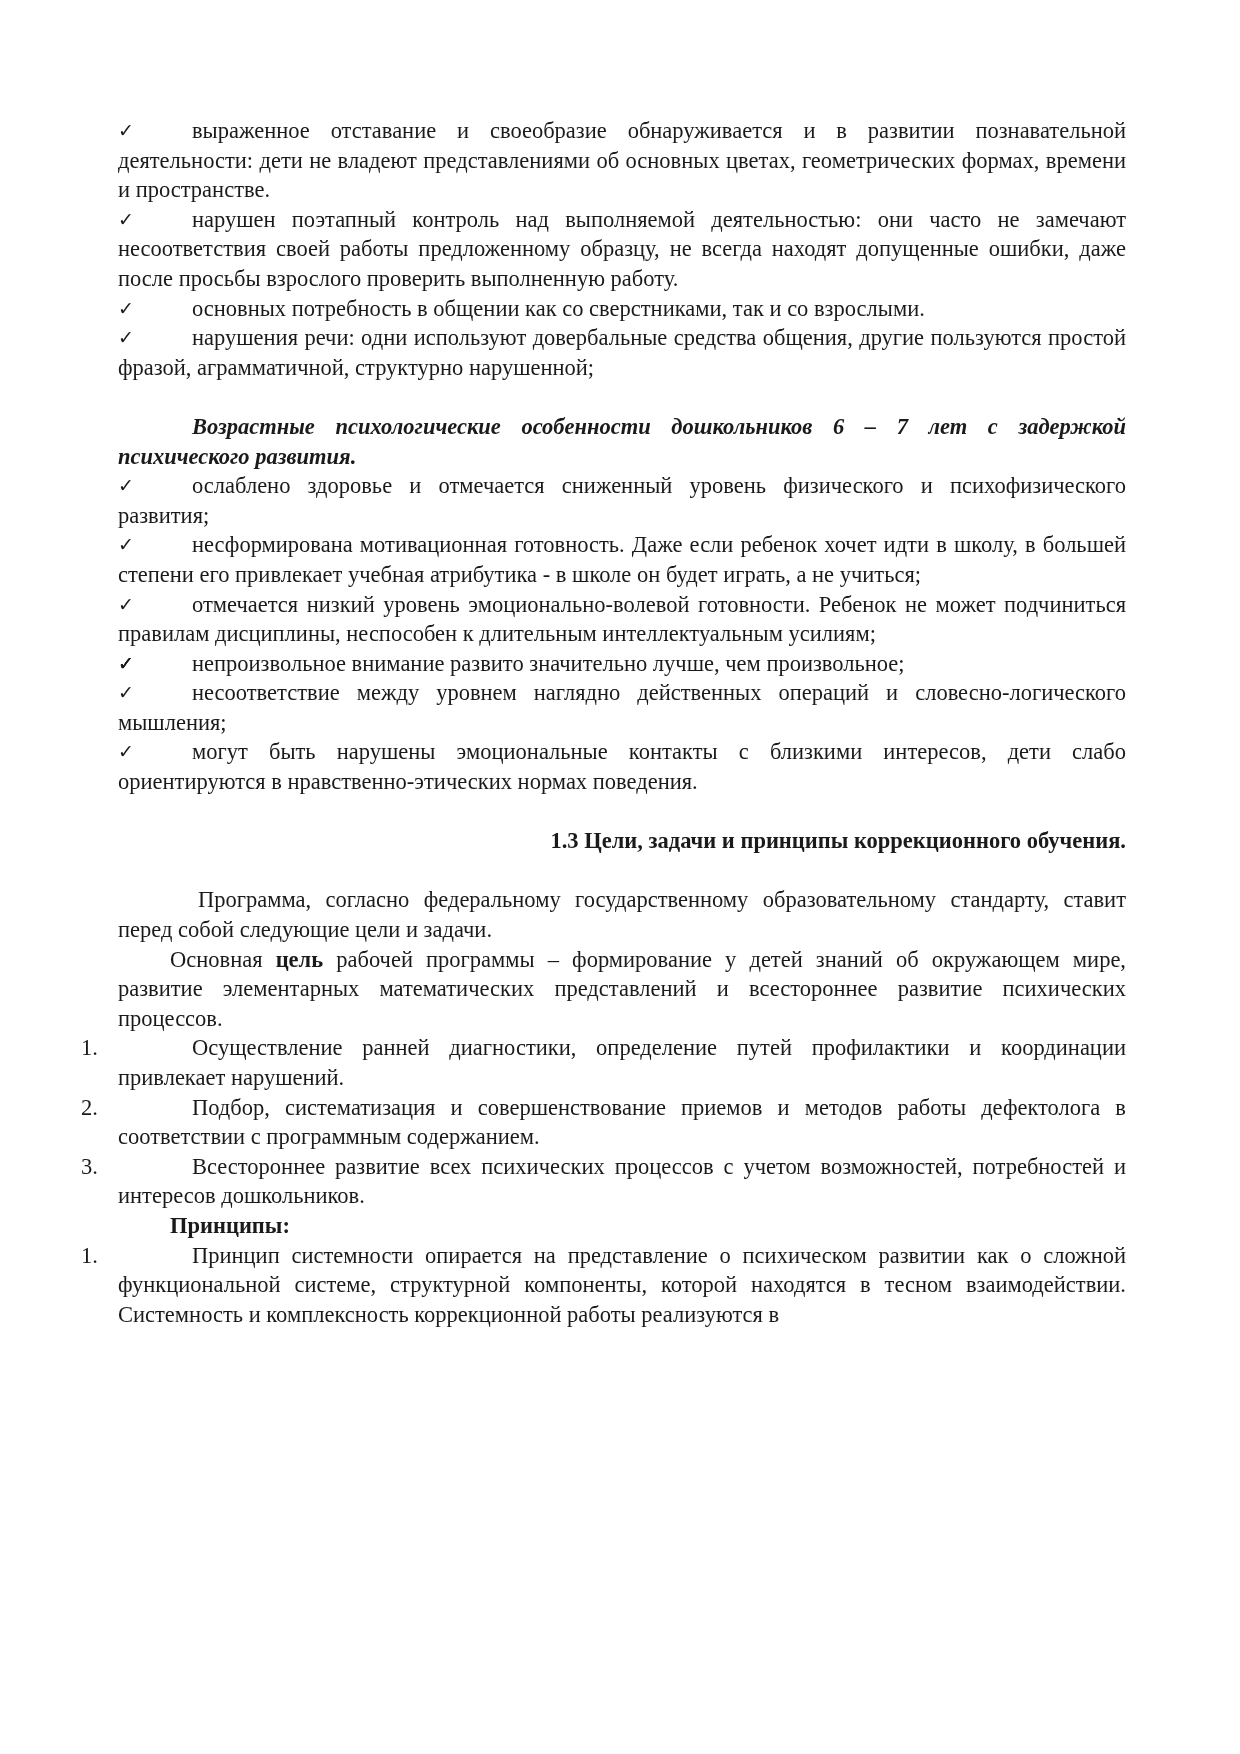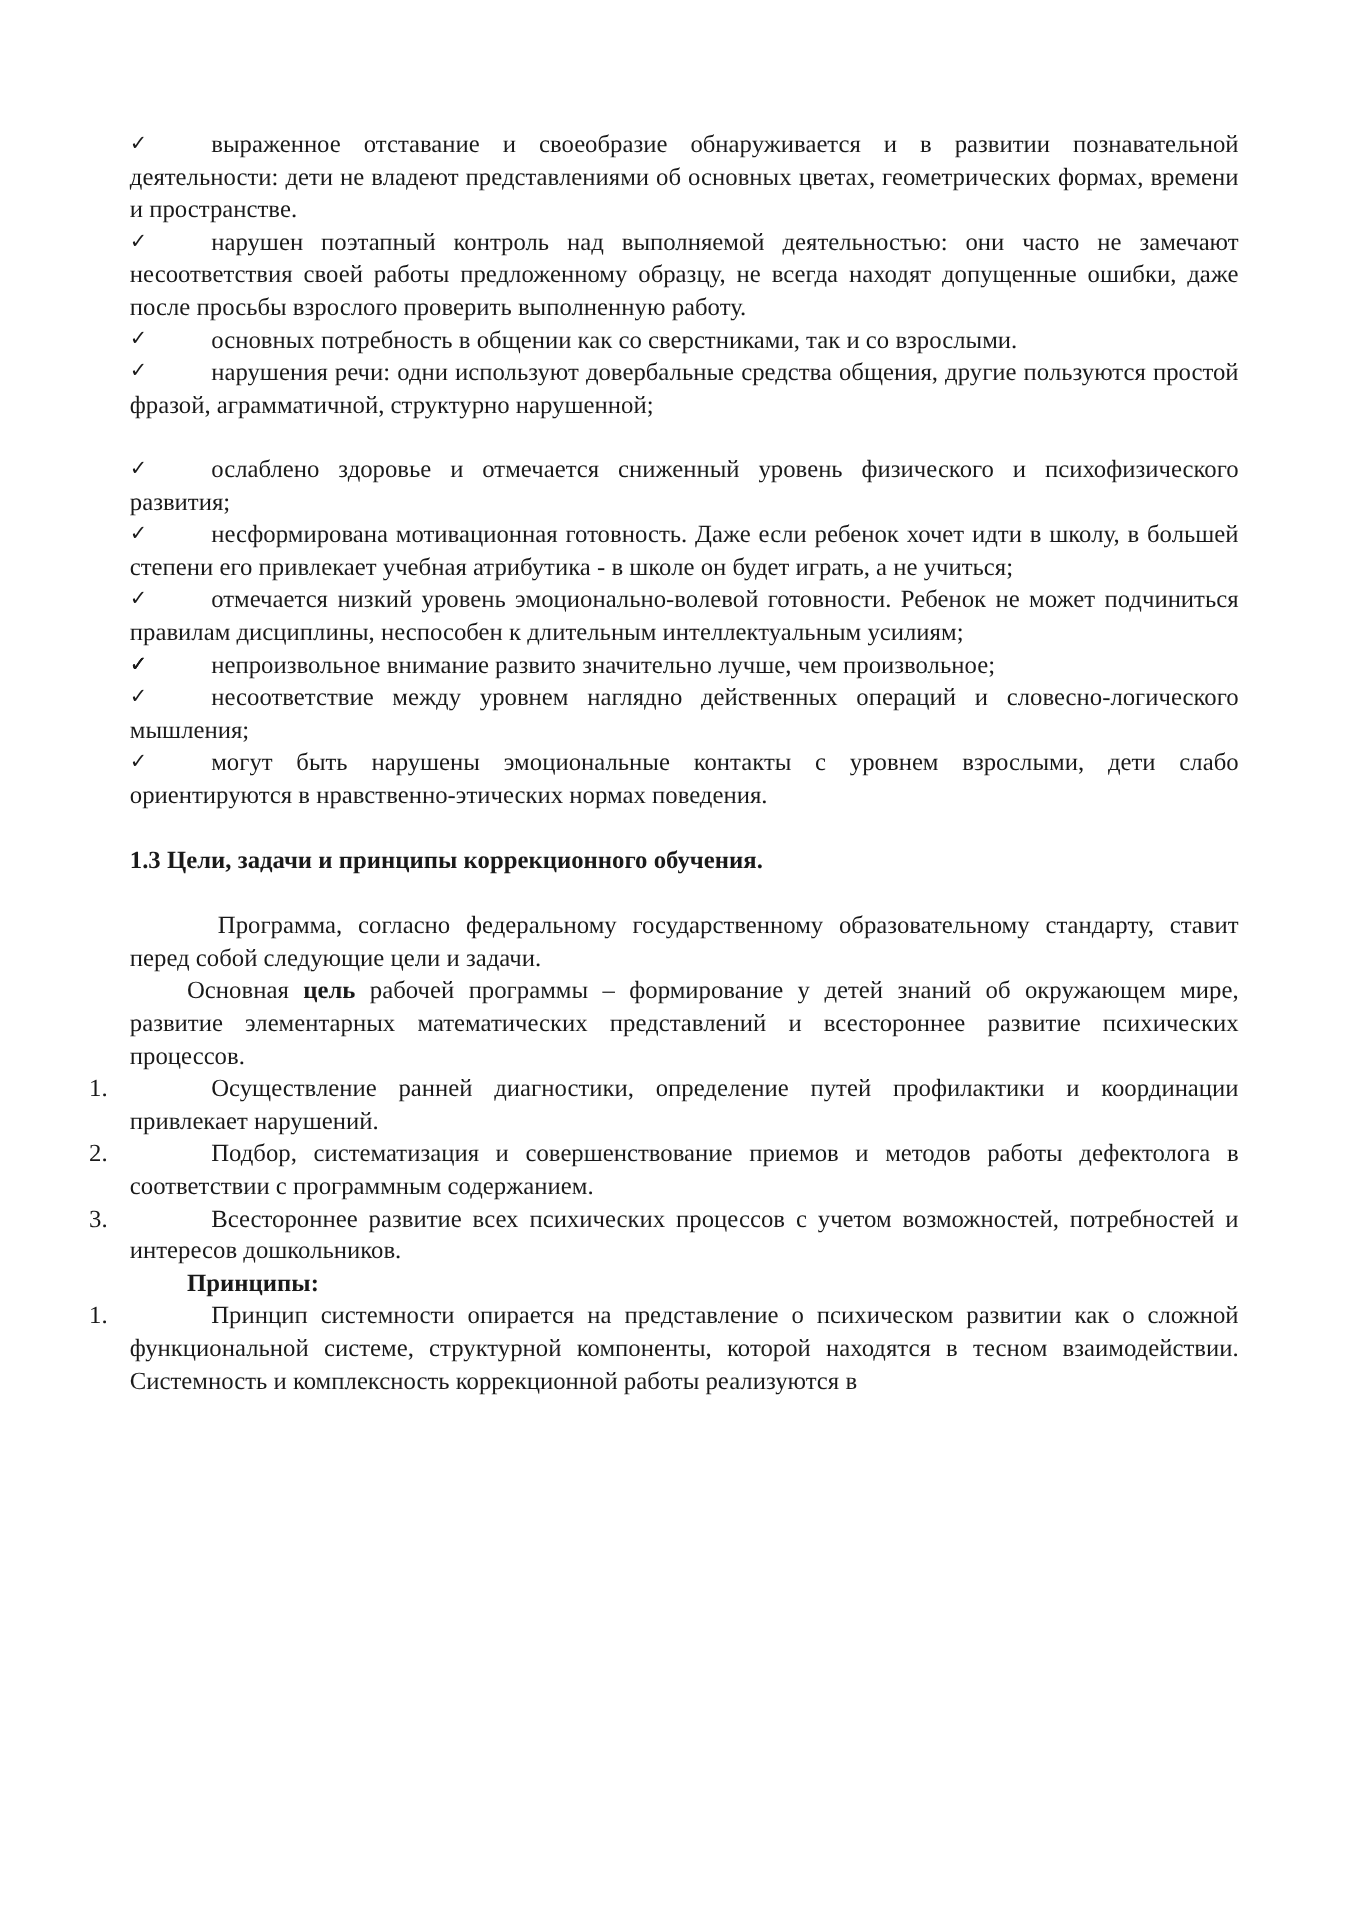--- a/index.html
+++ b/index.html
@@ -26,46 +26,47 @@
     }
     .num { position: relative; text-indent: 74px; }
     .num .n {
       position: absolute;
       left: -37px;
       top: 0;
       text-indent: 0;
     }
     .gap { height: 29.6px; }
     .italic-head { font-style: italic; font-weight: bold; text-indent: 74px; text-align: justify; margin: 0; }
-    .section-head { font-weight: bold; margin: 0; }
+    .section-head { font-weight: bold; margin: 0; text-align: right; }
     .indent-lg { text-indent: 80px; }
     .indent-md { text-indent: 52px; }
     .subhead { font-weight: bold; text-indent: 52px; margin: 0; }
     b { font-weight: bold; }
   </style>
 </head>
 <body>
 
 <div class="page">
 
   <p class="para bullet"><span class="mark">✓</span><span>выраженное отставание и своеобразие обнаруживается и в развитии познавательной деятельности: дети не владеют представлениями об основных цветах, геометрических формах, времени и пространстве.</span></p>
   <p class="para bullet"><span class="mark">✓</span><span>нарушен поэтапный контроль над выполняемой деятельностью: они часто не замечают несоответствия своей работы предложенному образцу, не всегда находят допущенные ошибки, даже после просьбы взрослого проверить выполненную работу.</span></p>
   <p class="para bullet"><span class="mark">✓</span><span>основных потребность в общении как со сверстниками, так и со взрослыми.</span></p>
   <p class="para bullet"><span class="mark">✓</span><span>нарушения речи: одни используют довербальные средства общения, другие пользуются простой фразой, аграмматичной, структурно нарушенной;</span></p>
 
   <div class="gap"></div>
 
+  <p class="italic-head">Возрастные психологические особенности дошкольников 6 – 7 лет с задержкой психического развития.</p>
   <p class="para bullet"><span class="mark">✓</span><span>ослаблено здоровье и отмечается сниженный уровень физического и психофизического развития;</span></p>
   <p class="para bullet"><span class="mark">✓</span><span>несформирована мотивационная готовность. Даже если ребенок хочет идти в школу, в большей степени его привлекает учебная атрибутика - в школе он будет играть, а не учиться;</span></p>
   <p class="para bullet"><span class="mark">✓</span><span>отмечается низкий уровень эмоционально-волевой готовности. Ребенок не может подчиниться правилам дисциплины, неспособен к длительным интеллектуальным усилиям;</span></p>
   <p class="para bullet"><span class="mark">✓</span></p>
   <p class="para bullet"><span class="mark">✓</span></p>
   <p class="para bullet"><span class="mark">✓</span><span>непроизвольное внимание развито значительно лучше, чем произвольное;</span></p>
   <p class="para bullet"><span class="mark">✓</span><span>несоответствие между уровнем наглядно действенных операций и словесно-логического мышления;</span></p>
-  <p class="para bullet"><span class="mark">✓</span><span>могут быть нарушены эмоциональные контакты с уровнем взрослыми, дети слабо ориентируются в нравственно-этических нормах поведения.</span></p>
+  <p class="para bullet"><span class="mark">✓</span><span>могут быть нарушены эмоциональные контакты с близкими интересов, дети слабо ориентируются в нравственно-этических нормах поведения.</span></p>
 
   <div class="gap"></div>
 
   <p class="section-head">1.3 Цели, задачи и принципы коррекционного обучения.</p>
 
   <div class="gap"></div>
 
   <p class="para indent-lg">Программа, согласно федеральному государственному образовательному стандарту, ставит перед собой следующие цели и задачи.</p>
   <p class="para indent-md"><span>Основная </span><b>цель</b><span> рабочей программы – формирование у детей знаний об окружающем мире, развитие элементарных математических представлений и всестороннее развитие психических процессов.</span></p>
 

